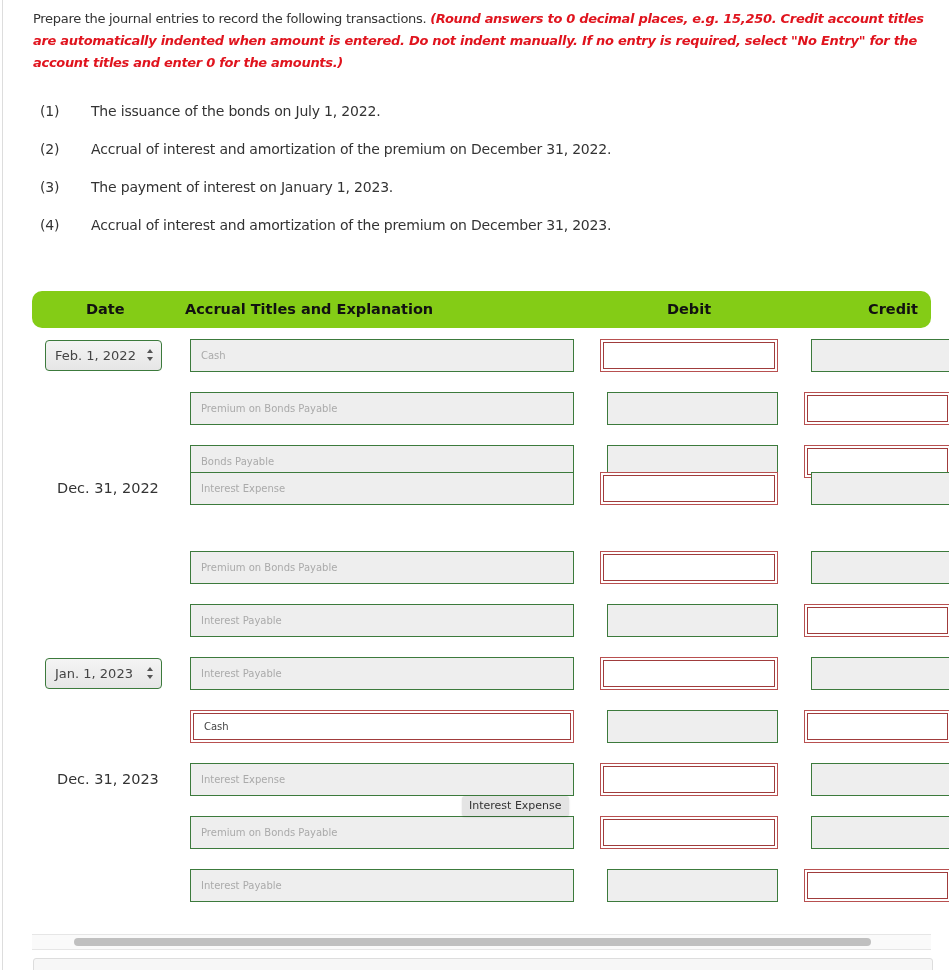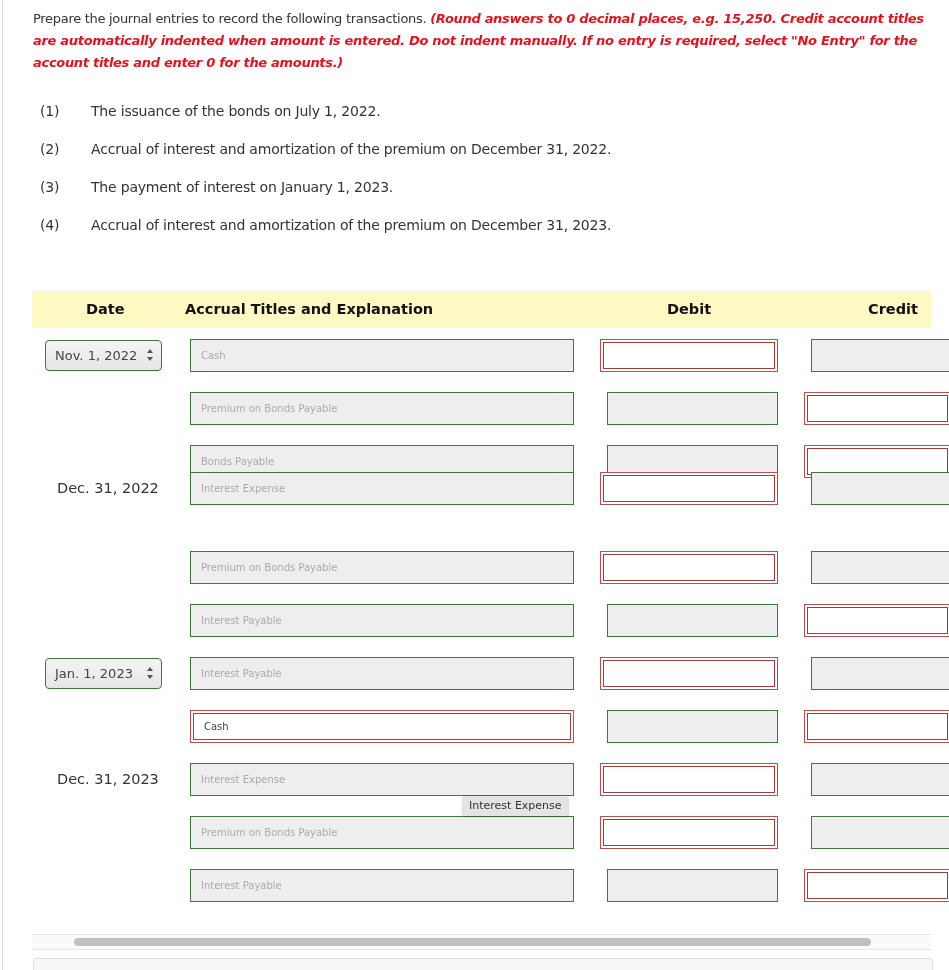--- a/index.html
+++ b/index.html
@@ -15,21 +15,21 @@
     letter-spacing: -0.3px;
   }
   .instructions .red { color: #e0141e; font-weight: bold; font-style: italic; }
   .tx-list { position: absolute; left: 40px; top: 103px; }
   .tx-item { position: absolute; left: 0; width: 650px; height: 22px; font-size: 14px; color: #333; letter-spacing: -0.2px; white-space: nowrap; }
   .tx-num { position: absolute; left: 0; }
   .tx-text { position: absolute; left: 51px; }
 
   .table-head {
     position: absolute; left: 32px; top: 291px; width: 899px; height: 37px;
-    background: #fef9c3; font-weight: bold; font-size: 14.5px; color: #111;
+    background: #84cc16; font-weight: bold; font-size: 14.5px; color: #111; border-radius: 10px;
   }
   .th { position: absolute; top: 10px; white-space: nowrap; }
   .th-date { left: 54px; }
   .th-account { left: 153px; }
   .th-debit { left: 635px; }
   .th-credit { left: 836px; }
 
   .row { position: absolute; left: 0; width: 949px; height: 34px; }
   .date-select {
     position: absolute; left: 45px; top: 1px; width: 117px; height: 31px;
@@ -117,21 +117,21 @@
 
 <div class="table-head">
   <span class="th th-date">Date</span>
   <span class="th th-account">Accrual Titles and Explanation</span>
   <span class="th th-debit">Debit</span>
   <span class="th th-credit">Credit</span>
 </div>
 
 <div id="rows">
     <div class="row" style="top: 339px;">
-      <div class="date-select"><span>Nov. 1, 2022</span><span class="arrows"></span></div>
+      <div class="date-select"><span>Feb. 1, 2022</span><span class="arrows"></span></div>
       <div class="acct">
         <div>Cash</div>
       </div>
       <div class="amt debit err">
         <div class="inner"></div>
       </div>
       <div class="amt credit ok">
         <div></div>
       </div>
     </div>

